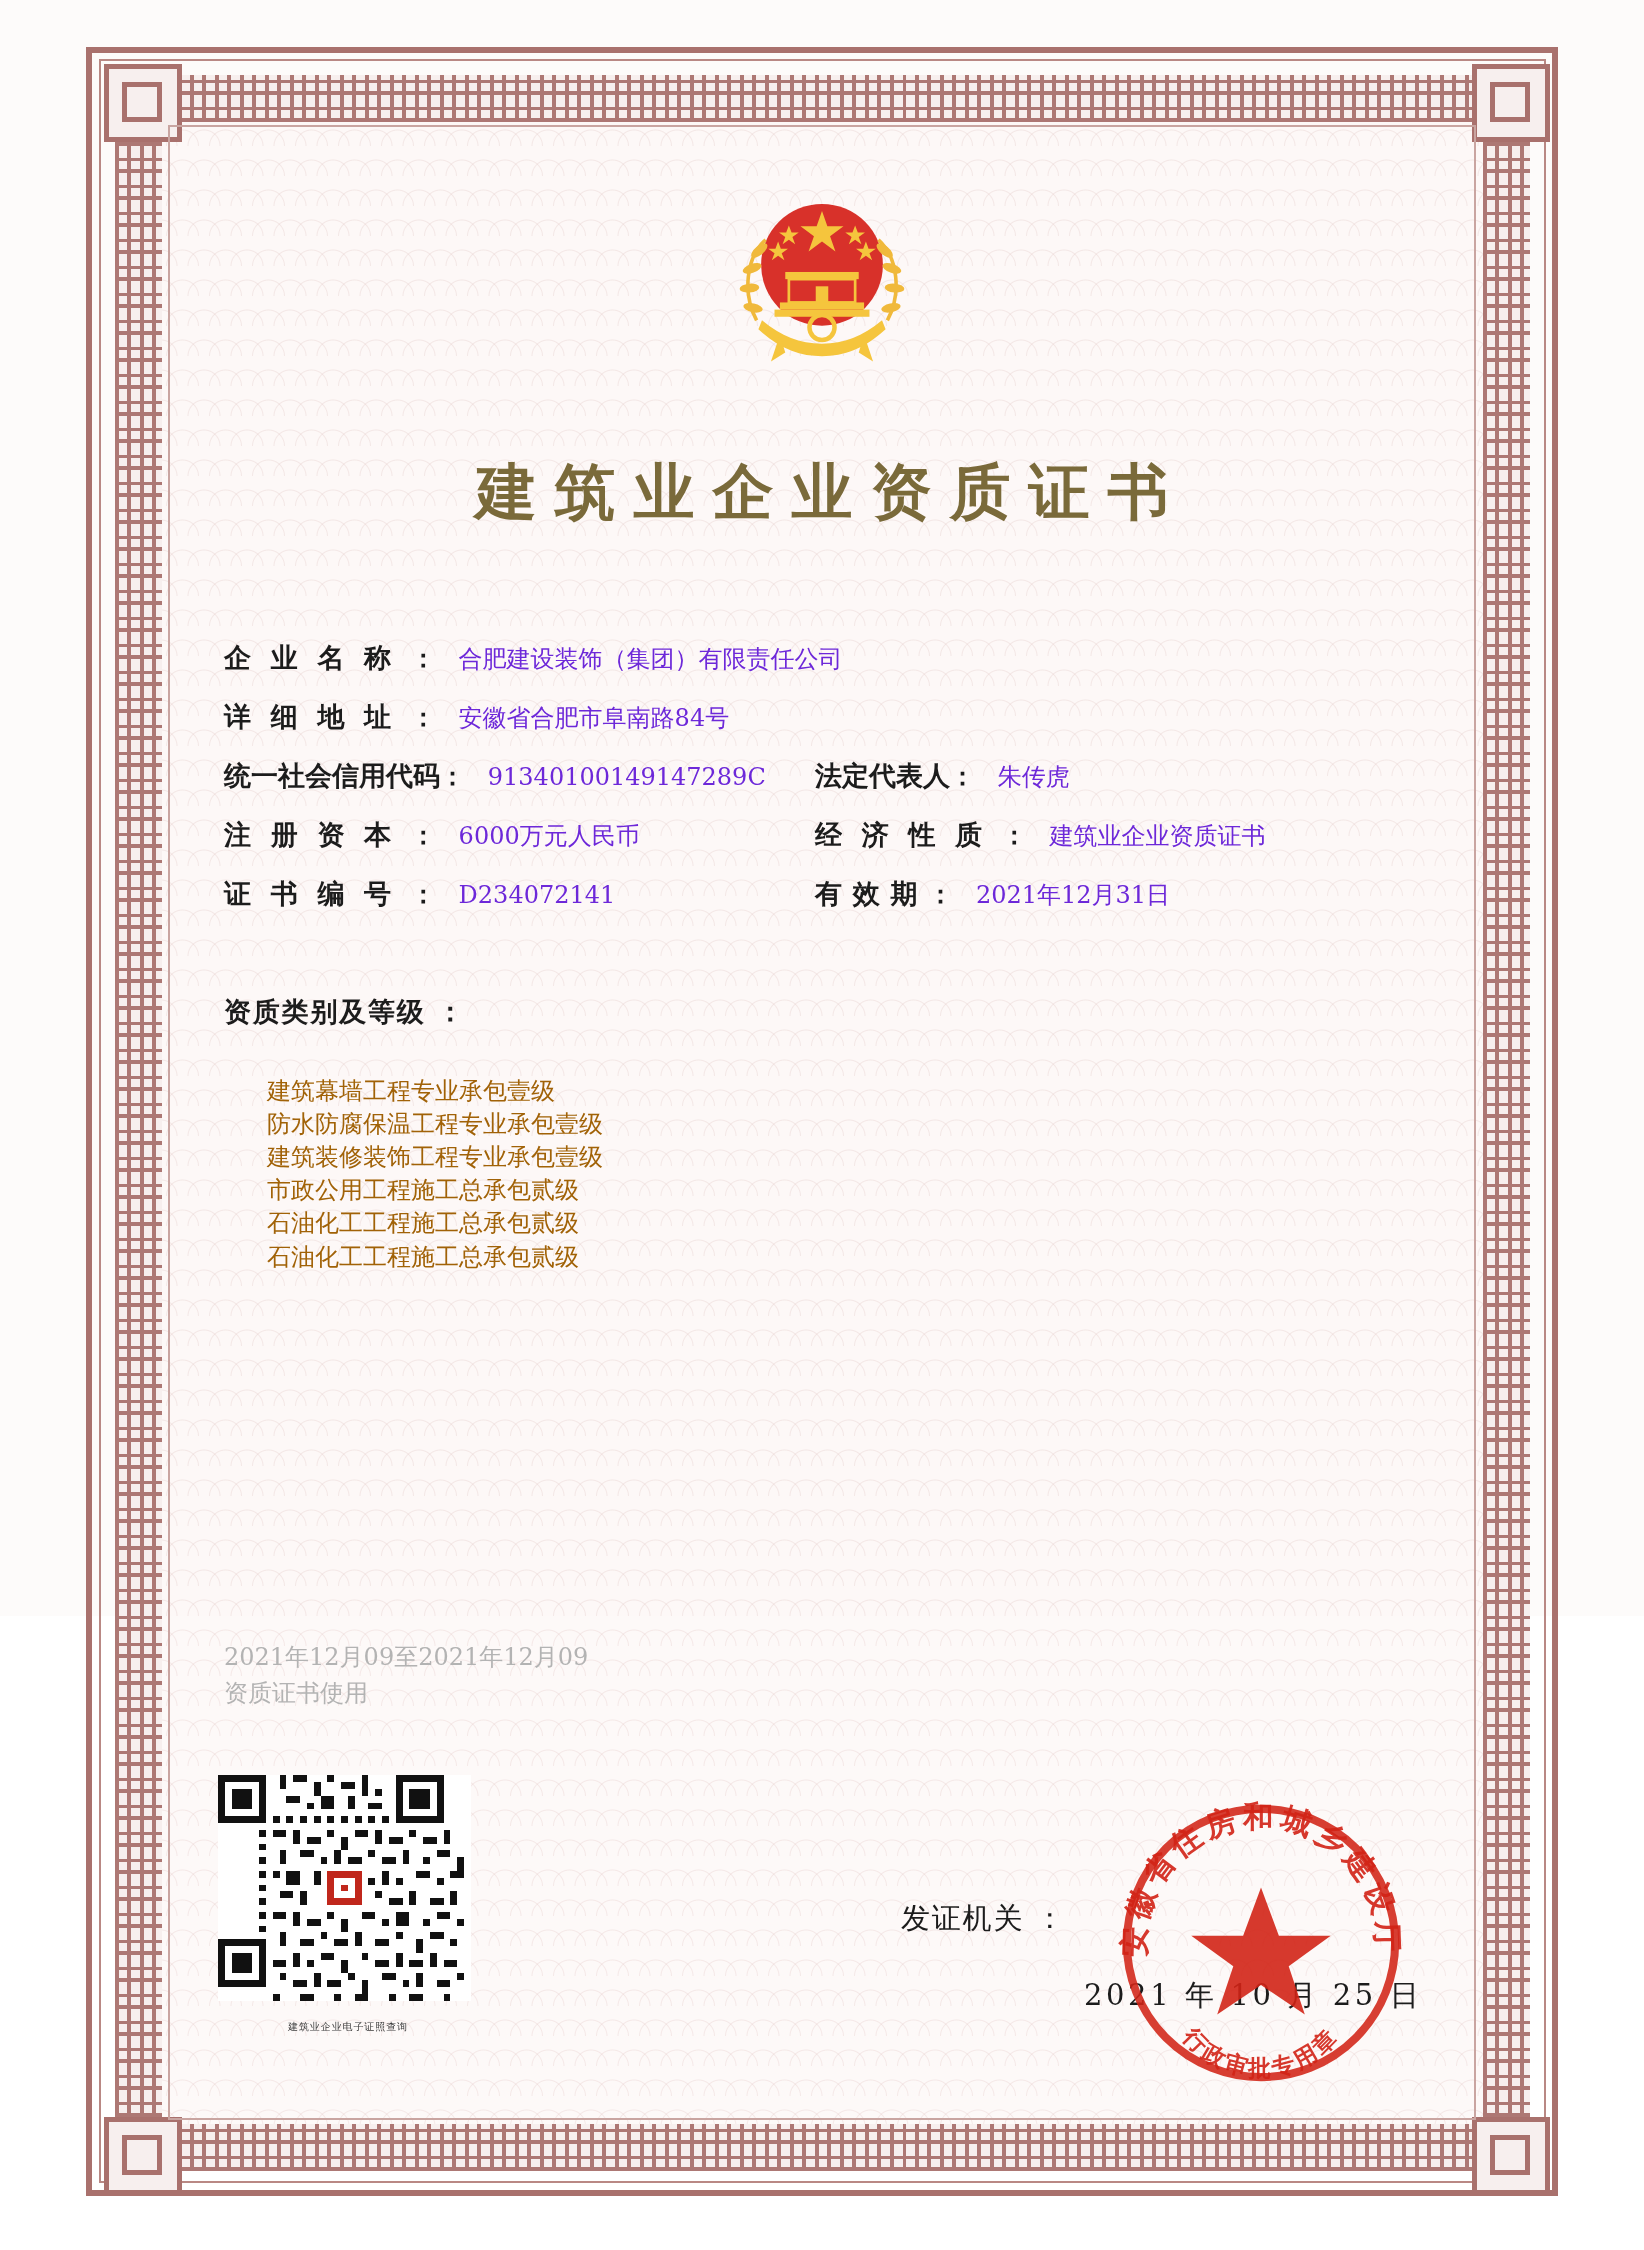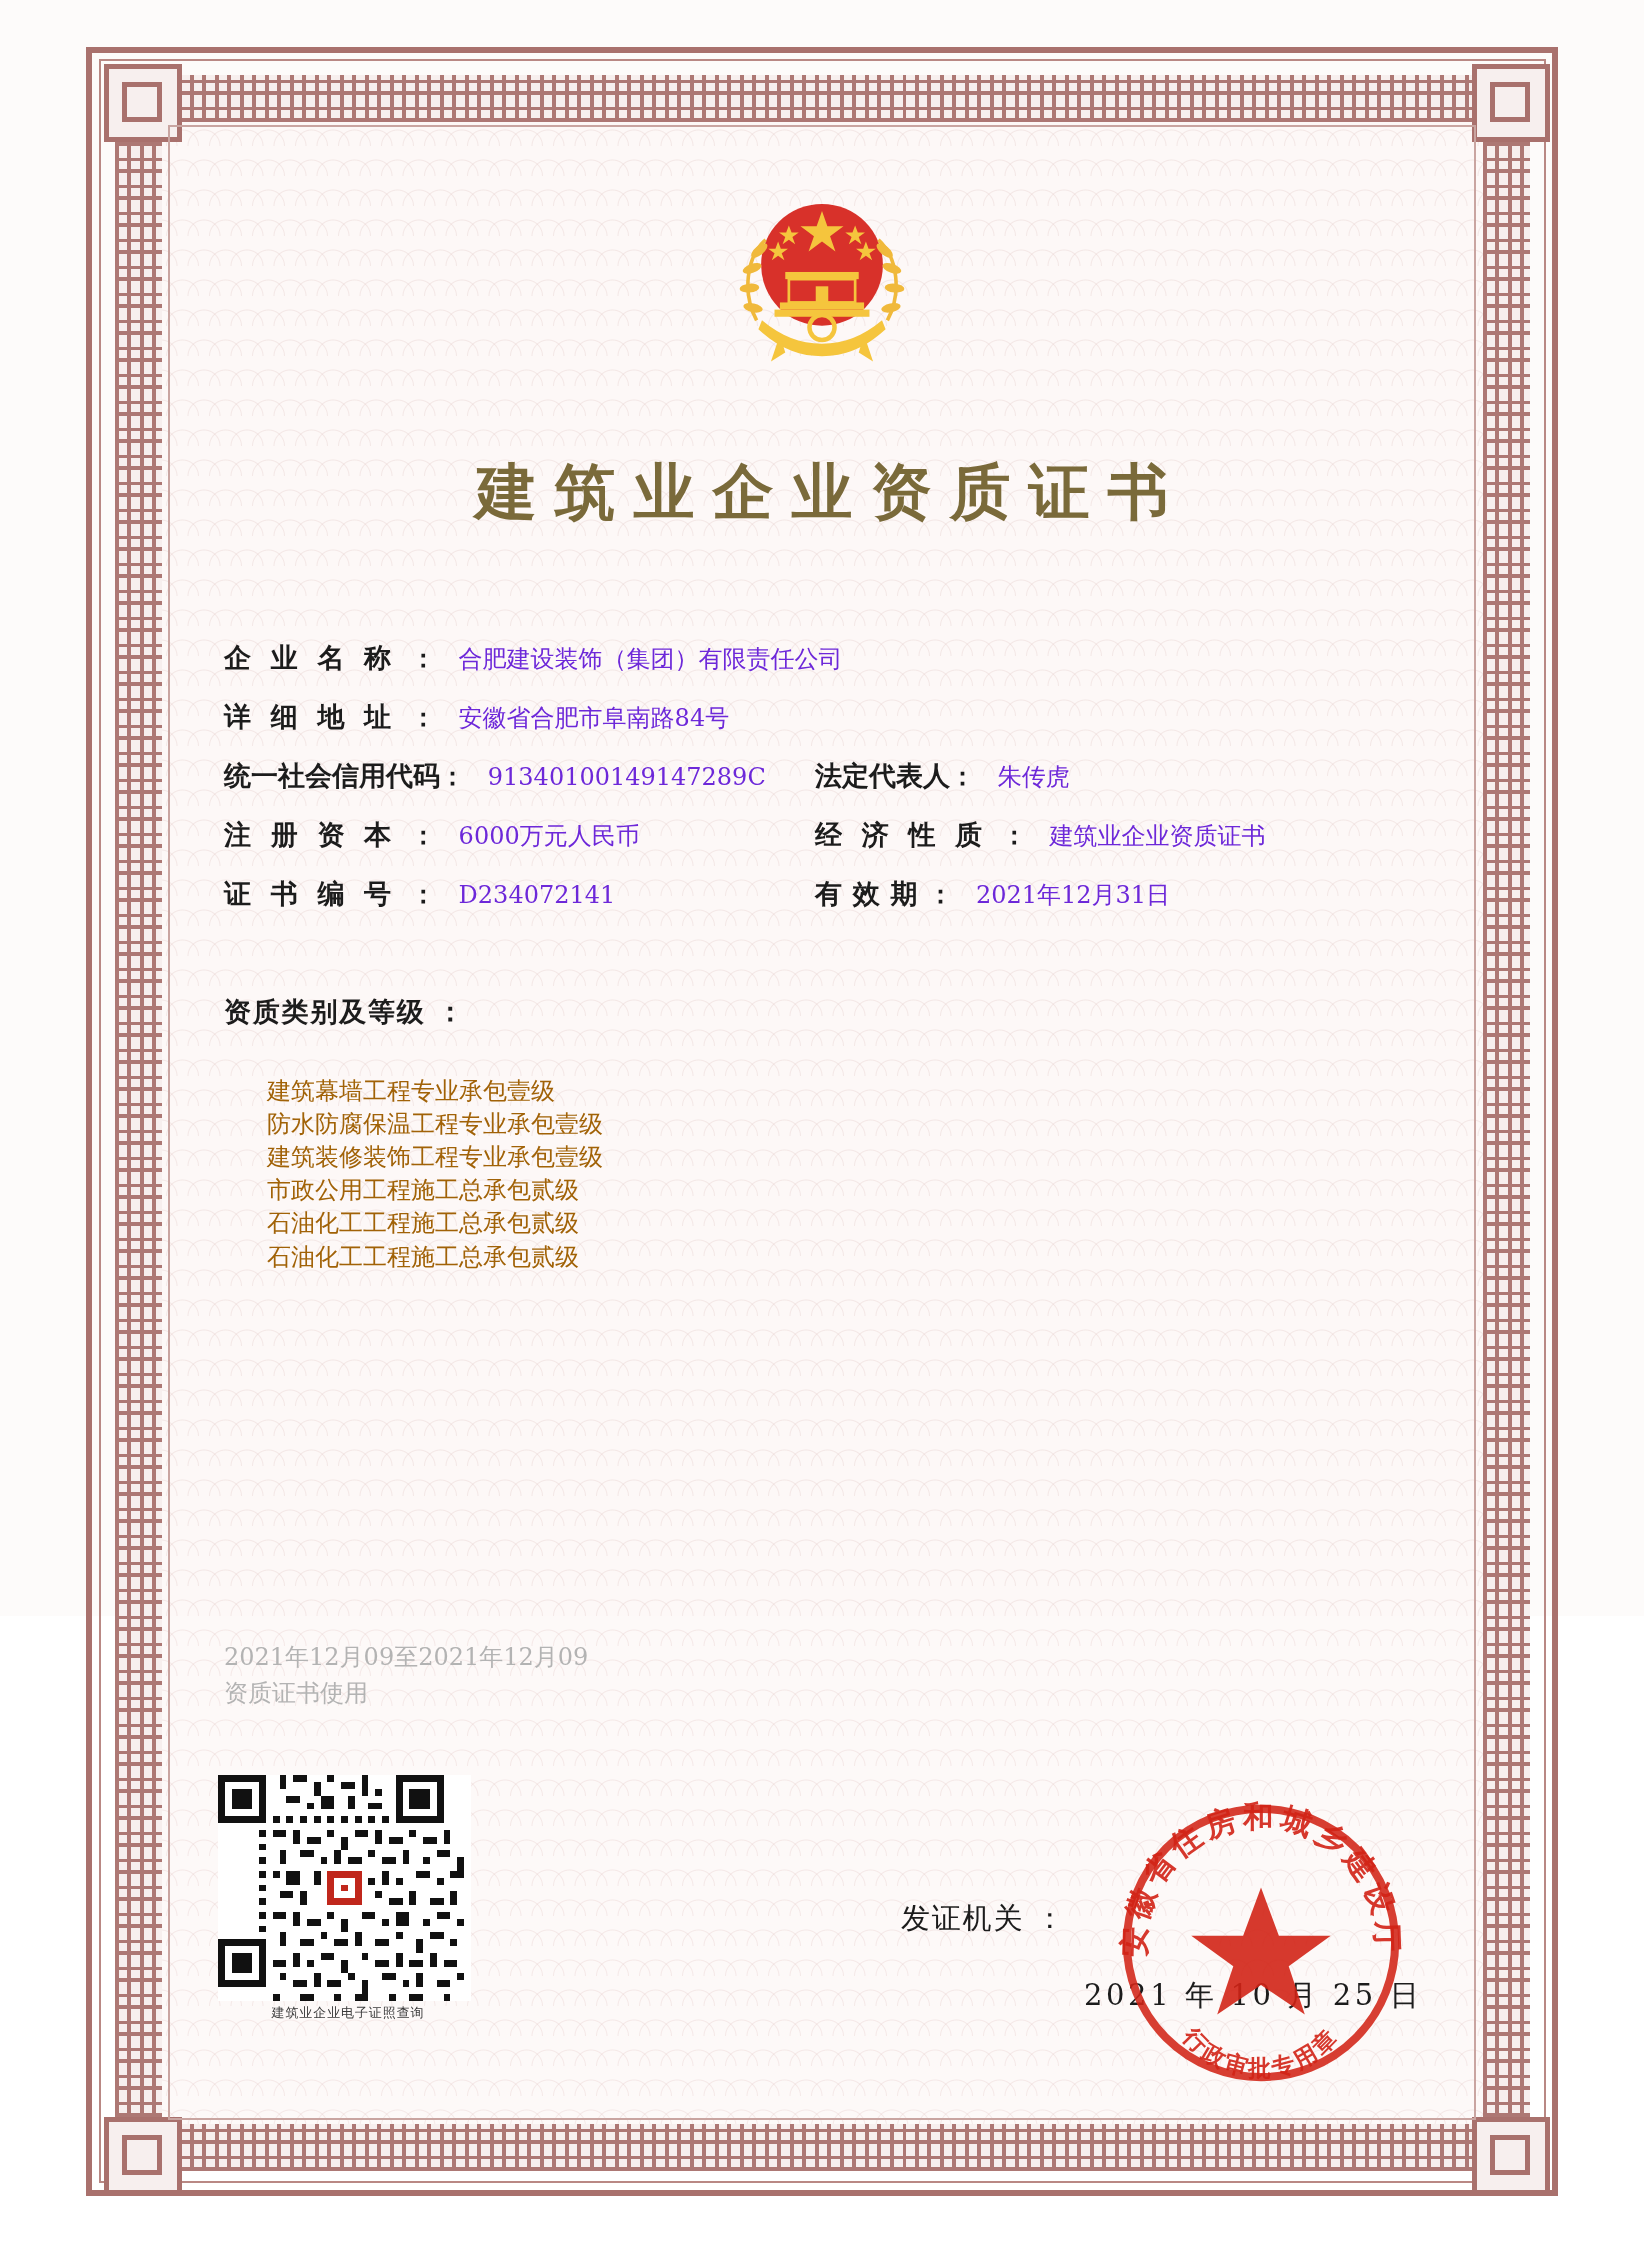--- a/index.html
+++ b/index.html
@@ -203,24 +203,24 @@
     left: 218px;
     top: 1775px;
     width: 260px;
   }
   .qr {
     width: 253px;
     height: 226px;
     background: #ffffff;
   }
   .qr-caption {
-    margin-top: 0;
+    margin-top: 16px;
     text-align: center;
     font-family: "DejaVu Serif", serif;
-    font-size: 13px;
+    font-size: 10px;
     color: #3a3a3a;
     letter-spacing: 0.9px;
   }
 
   
   .issuer {
     position: absolute;
     left: 901px;
     top: 1899px;
     font-family: "DejaVu Serif", serif;

